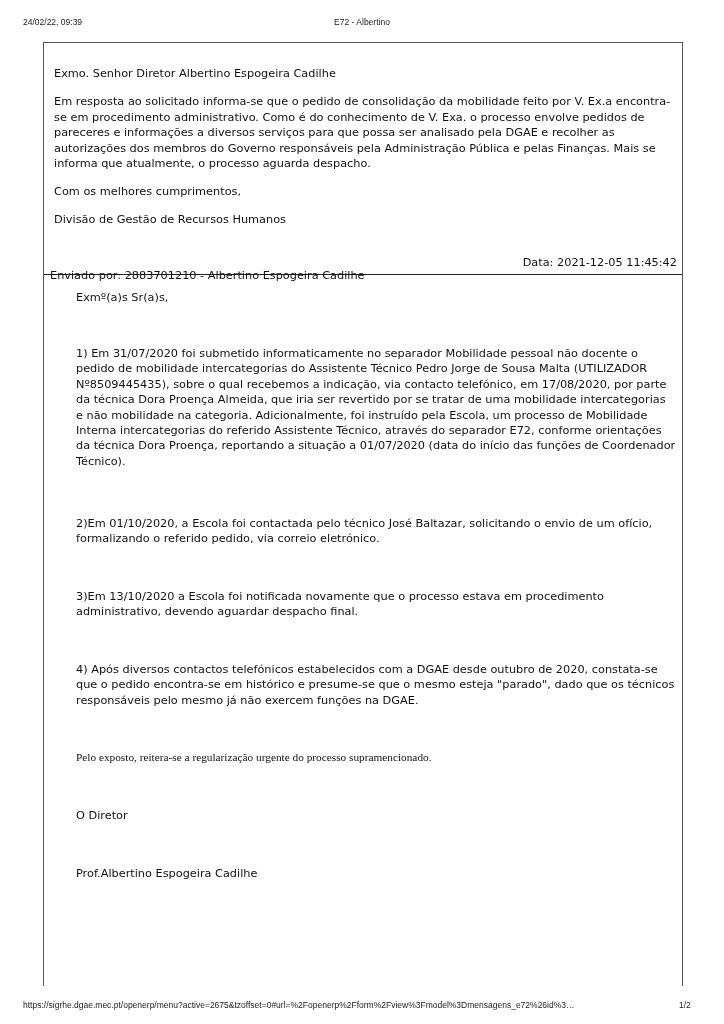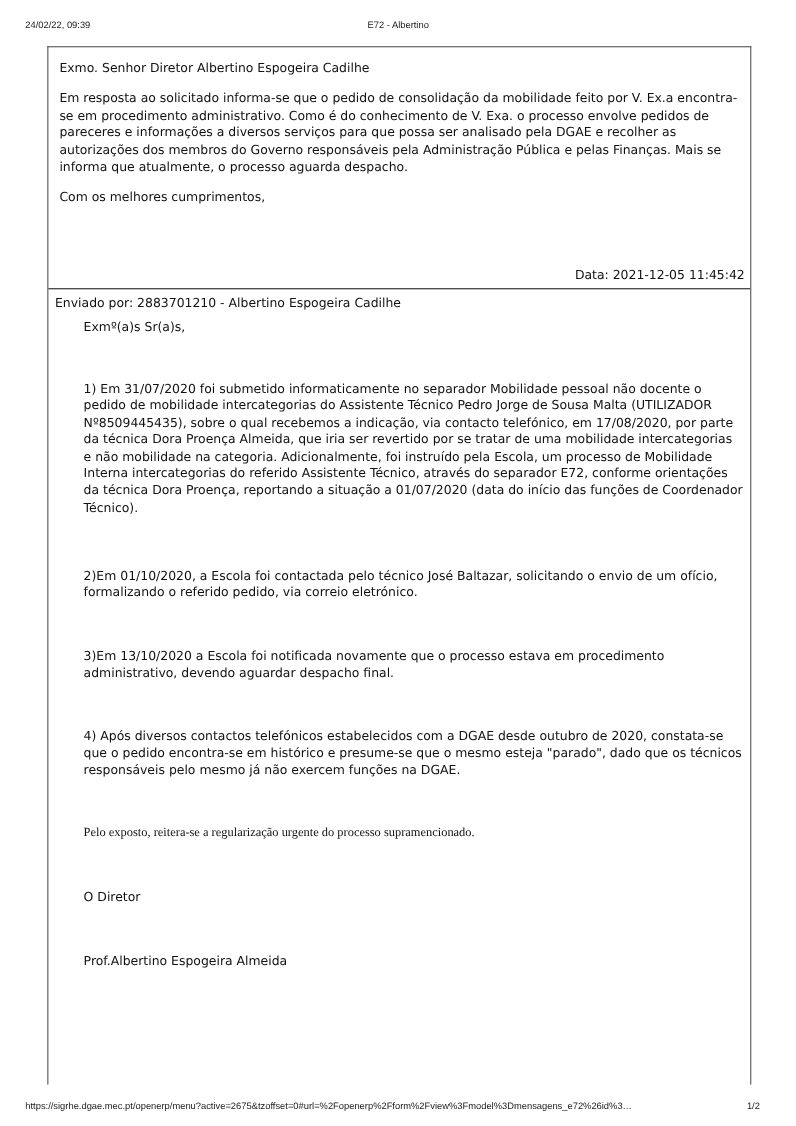--- a/index.html
+++ b/index.html
@@ -17,21 +17,21 @@
   .print-footer { top: 1000px; height: 12px; }
   .print-footer .url { position: absolute; left: 23px; width: 640px; white-space: nowrap; overflow: hidden; }
   .print-footer .page { position: absolute; left: 679px; }
 
   .frame {
     position: absolute; left: 43px; top: 42px; width: 640px; height: 944px;
     border-top: 1.5px solid #555; border-left: 1px solid #555; border-right: 1px solid #555;
     box-sizing: border-box;
   }
   .reply {
-    position: absolute; left: 0; top: 0; width: 638px; height: 220px;
+    position: absolute; left: 0; top: 12px; width: 638px; height: 220px;
     border-bottom: 1.5px solid #222; box-sizing: border-box;
   }
   .reply .txt { position: absolute; left: 10px; font-size: 11.3px; line-height: 15.5px; width: 625px; }
   .reply .greeting { top: 11px; }
   .reply .body { top: 39px; }
   .reply .closing { top: 129px; }
   .reply .division { top: 157px; }
   .reply .date-line { position: absolute; right: 5px; top: 201px; font-size: 11.3px; }
 
   .original { position: absolute; left: 0; top: 220px; width: 638px; }
@@ -44,32 +44,33 @@
 <div class="print-header">
   <span class="date">24/02/22, 09:39</span>
   <span class="title">E72 - Albertino</span>
 </div>
 
 <div class="frame">
   <div class="reply">
     <div class="txt greeting">Exmo. Senhor Diretor Albertino Espogeira Cadilhe</div>
     <div class="txt body">Em resposta ao solicitado informa-se que o pedido de consolidação da mobilidade feito por V. Ex.a encontra-se em procedimento administrativo. Como é do conhecimento de V. Exa. o processo envolve pedidos de pareceres e informações a diversos serviços para que possa ser analisado pela DGAE e recolher as autorizações dos membros do Governo responsáveis pela Administração Pública e pelas Finanças. Mais se informa que atualmente, o processo aguarda despacho.</div>
     <div class="txt closing">Com os melhores cumprimentos,</div>
+    <div class="txt division">Divisão de Gestão de Recursos Humanos</div>
     <div class="date-line">Data: 2021-12-05 11:45:42</div>
   </div>
 
   <div class="original">
     <div class="sender">Enviado por: 2883701210 - Albertino Espogeira Cadilhe</div>
     <div class="para" style="top:27px;">Exmº(a)s Sr(a)s,</div>
     <div class="para" style="top:83px;">1) Em 31/07/2020 foi submetido informaticamente no separador Mobilidade pessoal não docente o pedido de mobilidade intercategorias do Assistente Técnico Pedro Jorge de Sousa Malta (UTILIZADOR Nº8509445435), sobre o qual recebemos a indicação, via contacto telefónico, em 17/08/2020, por parte da técnica Dora Proença Almeida, que iria ser revertido por se tratar de uma mobilidade intercategorias e não mobilidade na categoria. Adicionalmente, foi instruído pela Escola, um processo de Mobilidade Interna intercategorias do referido Assistente Técnico, através do separador E72, conforme orientações da técnica Dora Proença, reportando a situação a 01/07/2020 (data do início das funções de Coordenador Técnico).</div>
     <div class="para" style="top:253px;">2)Em 01/10/2020, a Escola foi contactada pelo técnico José Baltazar, solicitando o envio de um ofício, formalizando o referido pedido, via correio eletrónico.</div>
     <div class="para" style="top:326px;">3)Em 13/10/2020 a Escola foi notificada novamente que o processo estava em procedimento administrativo, devendo aguardar despacho final.</div>
     <div class="para" style="top:399px;">4) Após diversos contactos telefónicos estabelecidos com a DGAE desde outubro de 2020, constata-se que o pedido encontra-se em histórico e presume-se que o mesmo esteja "parado", dado que os técnicos responsáveis pelo mesmo já não exercem funções na DGAE.</div>
     <div class="para" style="top:487px;font-family:Liberation Serif, serif;">Pelo exposto, reitera-se a regularização urgente do processo supramencionado.</div>
     <div class="para" style="top:545px;">O Diretor</div>
-    <div class="para" style="top:603px;">Prof.Albertino Espogeira Almeida</div>
+    <div class="para" style="top:603px;">Prof.Albertino Espogeira Cadilhe</div>
   </div>
 </div>
 
 <div class="print-footer">
   <span class="url">https://sigrhe.dgae.mec.pt/openerp/menu?active=2675&amp;tzoffset=0#url=%2Fopenerp%2Fform%2Fview%3Fmodel%3Dmensagens_e72%26id%3…</span>
   <span class="page">1/2</span>
 </div>
 
 </body></html>

